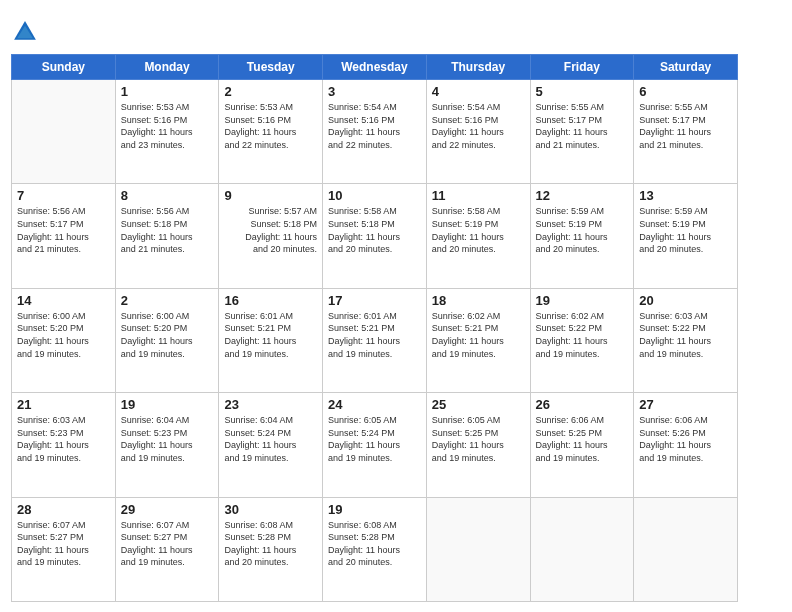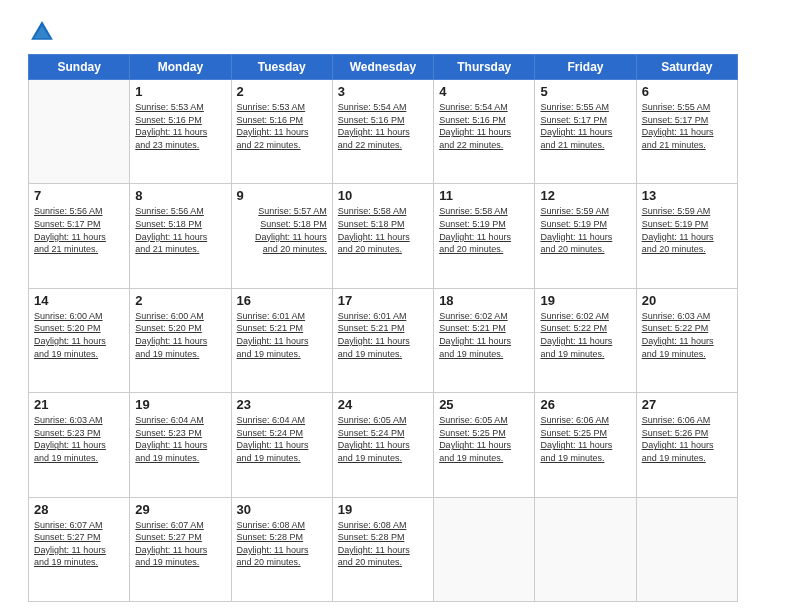--- a/index.html
+++ b/index.html
@@ -6,21 +6,21 @@
     body {
       font-family: Arial, sans-serif;
       background: #fff;
       width: 792px;
       height: 612px;
       overflow: hidden;
     }
     .page {
       width: 760px;
       height: 612px;
-      padding: 18px 22px 10px 28px;
+      padding: 18px 22px 10px 11px;
       display: flex;
       flex-direction: column;
       border-radius: 6px;
     }
     .header {
       display: flex;
       align-items: flex-start;
       justify-content: space-between;
       margin-bottom: 8px;
     }
@@ -84,21 +84,20 @@
       font-size: 13px;
       font-weight: bold;
       color: #222;
       display: block;
       margin-bottom: 2px;
     }
     .day-info {
       font-size: 9px;
       color: #333;
       line-height: 1.4;
-      text-decoration: underline;
     }
   </style>
 </head>
 <body>
 
 <div class="page">
   <div class="header">
     <div class="logo">
       <svg class="logo-icon" viewBox="0 0 36 36">
         <polygon points="18,4 32,28 4,28" fill="#1a6bbf"></polygon>

